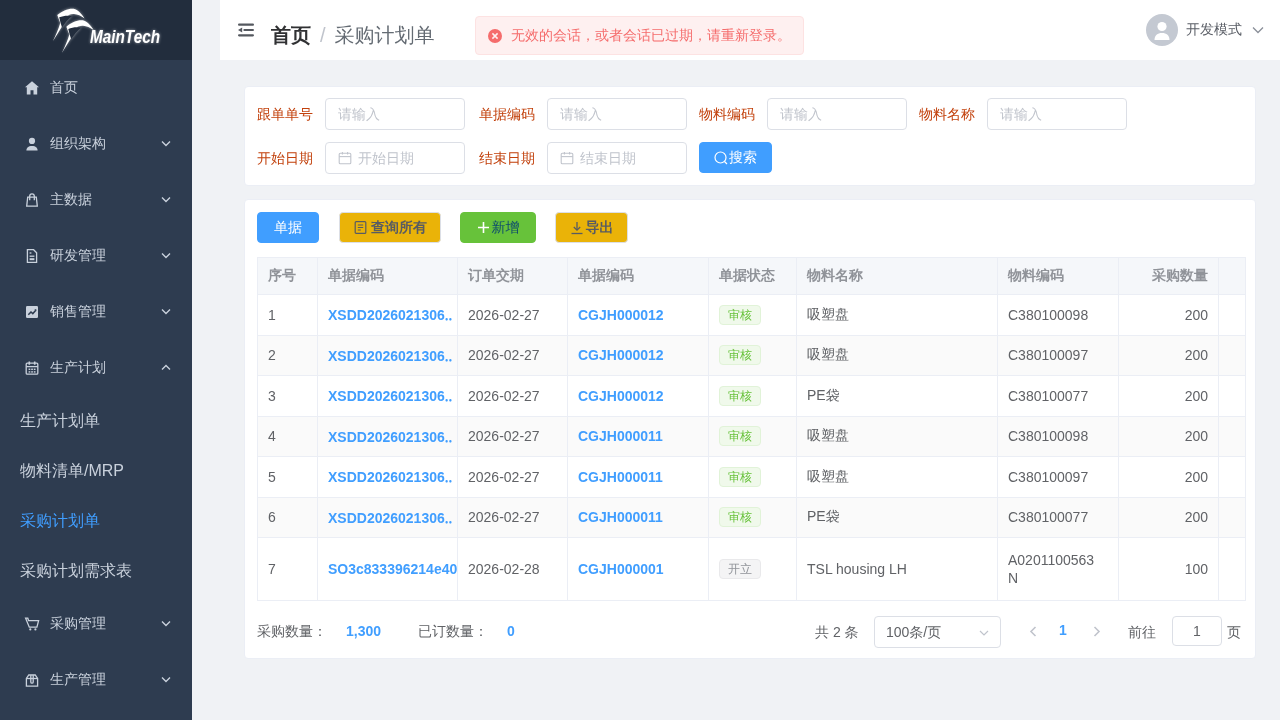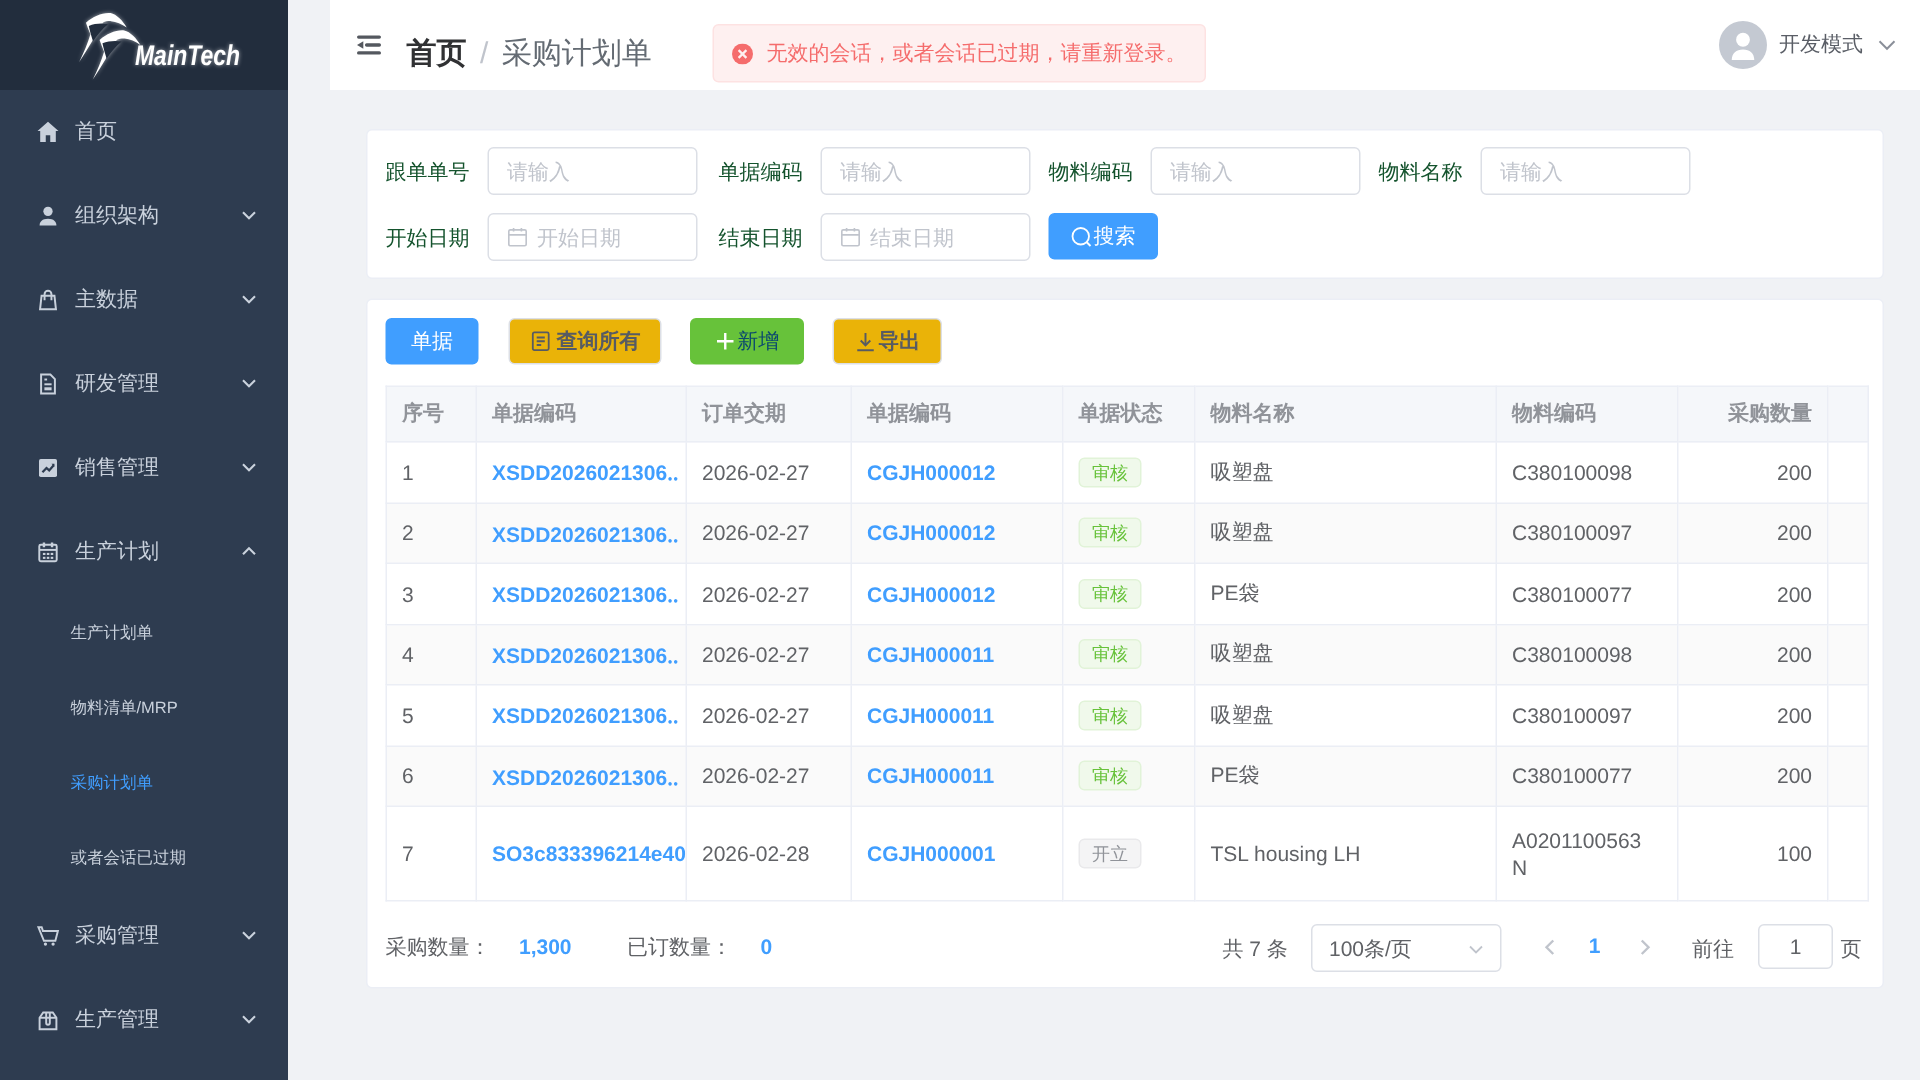--- a/index.html
+++ b/index.html
@@ -5,40 +5,40 @@
 *{margin:0;padding:0;box-sizing:border-box}
 html,body{width:1280px;height:720px;overflow:hidden}
 body{font-family:"Liberation Sans",sans-serif;font-size:14px;background:#f0f2f5;color:#606266;position:relative}
 
 .sidebar{position:absolute;left:0;top:0;width:192px;height:720px;background:#2e3c50}
 .logo{height:60px;background:#222d3d;position:relative}
 .menu{padding-top:0}
 .mi{height:56px;display:flex;align-items:center;padding:0 20px 0 24px;color:#c9d1dc;font-size:14px;position:relative}
 .mi .ic{width:16px;height:16px;margin-right:10px;flex:none}
 .mi .arrow{position:absolute;right:21px;top:50%;margin-top:-4px}
-.smi{height:50px;display:flex;align-items:center;padding-left:47px;color:#c9d1dc;font-size:11px}
+.smi{height:50px;display:flex;align-items:center;padding-left:20px;color:#c9d1dc;font-size:16px}
 .smi.active{color:#409eff}
 
 .header{position:absolute;left:220px;top:0;width:1060px;height:60px;background:#fff}
 .fold{position:absolute;left:18px;top:22px}
 .crumb{position:absolute;left:51px;top:22px;font-size:20px}
 .crumb b{color:#303133;font-weight:bold}
 .crumb .sep{color:#c0c4cc;margin:0 9px}
 .crumb .cur{color:#646b73}
 .alert{position:absolute;left:255px;top:16px;width:329px;height:39px;background:#fef0f0;border:1px solid #fde2e2;border-radius:4px;display:flex;align-items:center;padding-left:12px}
 .alert .txt{color:#f56c6c;font-size:14px;margin-left:9px}
 .userblk{position:absolute;right:16px;top:0;height:60px;display:flex;align-items:center}
 .avatar{width:32px;height:32px;border-radius:50%;background:#c4c9d2;position:relative;overflow:hidden}
 .uname{margin-left:8px;color:#5a5e66;font-size:14px}
 .userblk .chev{margin-left:10px}
 
 .card{position:absolute;background:#fff;border-radius:4px;border:1px solid #ebeef5}
 .card1{left:244px;top:86px;width:1012px;height:100px}
 .card2{left:244px;top:199px;width:1012px;height:460px}
-.flabel{position:absolute;font-size:14px;color:#14532d;line-height:32px;width:62px}
+.flabel{position:absolute;font-size:14px;color:#c2410c;line-height:32px;width:62px}
 .finput{position:absolute;width:140px;height:32px;border:1px solid #dcdfe6;border-radius:4px;background:#fff;font-size:14px;color:#c0c4cc;line-height:30px;padding-left:12px}
 .finput .cal{vertical-align:-2px;margin-right:6px}
 .btn{display:inline-flex;align-items:center;justify-content:center;height:31px;border-radius:4px;font-size:14px;border:1px solid #dcdfe6;background:#eab308;color:#5a5e66;position:absolute}
 .btn.blue{background:#409eff;border-color:#409eff;color:#fff;font-weight:normal}
 .btn.green{background:#67c23a;border-color:#67c23a;color:#0c4a6e;font-weight:normal}
 .btnsearch{left:454px;top:55px;width:73px}
 .btndj{left:12px;top:12px;width:62px}
 .btncx{left:94px;top:12px;width:102px;font-weight:bold;color:#575b63}
 .btnxz{left:215px;top:12px;width:76px}
 .btndc{left:310px;top:12px;width:73px;font-weight:bold;color:#575b63}
@@ -125,21 +125,21 @@
             <rect x="4.6" y="11.2" width="1.7" height="1.4"></rect>
             <rect x="7.2" y="11.2" width="1.7" height="1.4"></rect>
             <rect x="9.8" y="11.2" width="1.7" height="1.4"></rect>
           </g>
         </svg>生产计划<svg class="arrow" width="10" height="7" viewBox="0 0 10 7">
           <path d="M1 5.5 5 1.5 9 5.5" fill="none" stroke="#c9d1dc" stroke-width="1.4"></path>
         </svg></div>
     <div class="smi">生产计划单</div>
     <div class="smi">物料清单/MRP</div>
     <div class="smi active">采购计划单</div>
-    <div class="smi">或者会话已过期</div>
+    <div class="smi">采购计划需求表</div>
     <div class="mi"><svg class="ic" viewBox="0 0 16 16">
           <g fill="none" stroke="#c9d1dc" stroke-width="1.3">
             <path d="M1.6 2.2h2.2l.8 2.4h10l-1.7 6.6H5.3z"></path>
           </g>
           <circle cx="6.3" cy="13.4" r="1.1" fill="#c9d1dc"></circle>
           <circle cx="11.4" cy="13.4" r="1.1" fill="#c9d1dc"></circle>
         </svg>采购管理<svg class="arrow" width="10" height="7" viewBox="0 0 10 7">
           <path d="M1 1.5 5 5.5 9 1.5" fill="none" stroke="#c9d1dc" stroke-width="1.4"></path>
         </svg></div>
     <div class="mi"><svg class="ic" viewBox="0 0 16 16">
@@ -332,21 +332,21 @@
           <td>TSL housing LH</td>
           <td style="line-height:18px">A0201100563<br>N</td>
           <td class="r">100</td>
           <td></td>
         </tr>
   </tbody>
     </table>
 
   <div class="foot">
     <span style="position:absolute;left:0;top:8px">采购数量：<span class="blue" style="margin-left:19px">1,300</span><span style="margin-left:37px">已订数量：</span><span class="blue" style="margin-left:19px">0</span></span>
-    <span style="position:absolute;left:558px;top:9px;font-size:14px">共 7 条</span>
+    <span style="position:absolute;left:558px;top:9px;font-size:14px">共 2 条</span>
     <div class="psel" style="position:absolute;left:617px;top:1px">100条/页<svg class="chev" width="10" height="6" viewBox="0 0 10 6">
           <path d="M1 1 5 5 9 1" fill="none" stroke="#c0c4cc" stroke-width="1.2"></path>
         </svg></div>
     <svg style="position:absolute;left:772px;top:11px" width="8" height="11" viewBox="0 0 8 11">
         <path d="M6.5 1 2 5.5 6.5 10" fill="none" stroke="#c0c4cc" stroke-width="1.6"></path>
       </svg>
     <span style="position:absolute;left:796px;top:7px;width:20px;text-align:center;color:#409eff;font-weight:bold;font-size:14px">1</span>
     <svg style="position:absolute;left:836px;top:11px" width="8" height="11" viewBox="0 0 8 11">
         <path d="M1.5 1 6 5.5 1.5 10" fill="none" stroke="#c0c4cc" stroke-width="1.6"></path>
       </svg>

